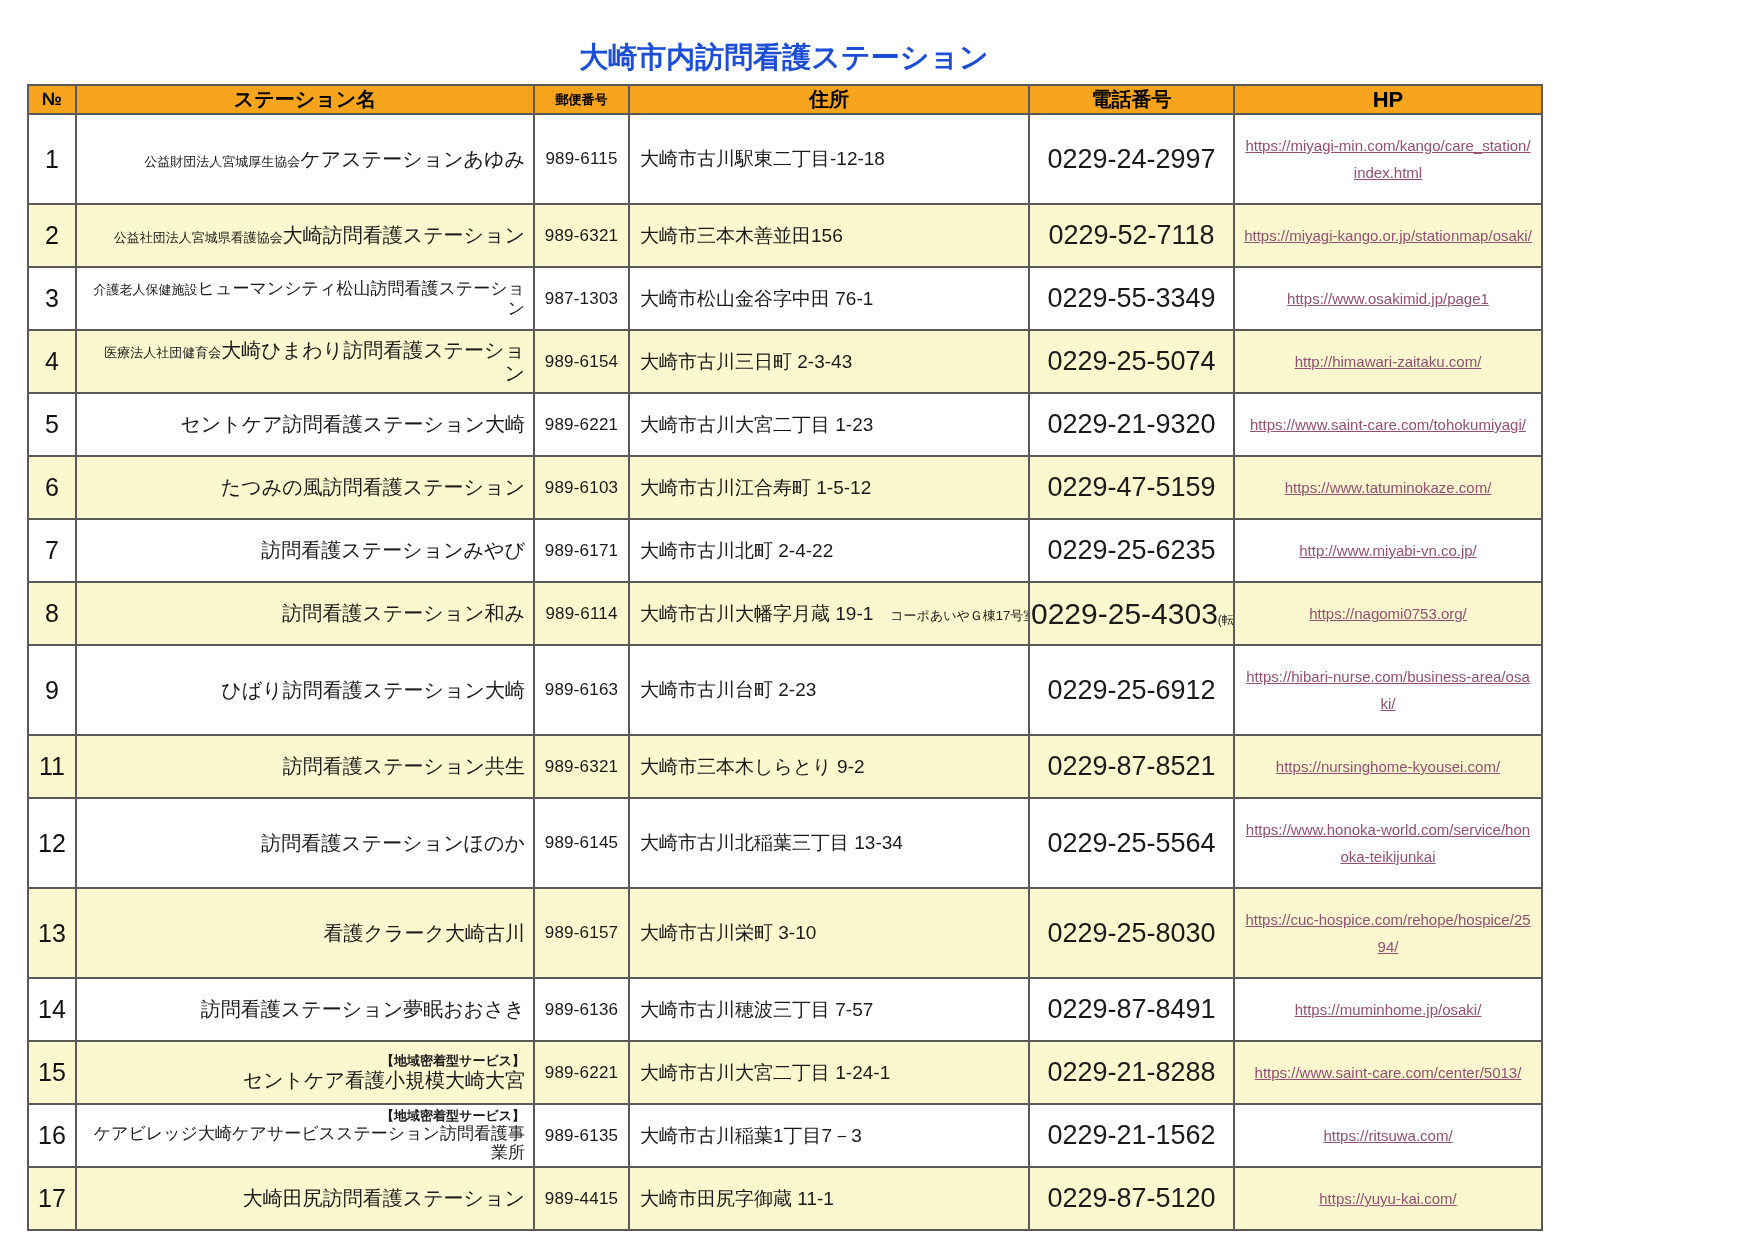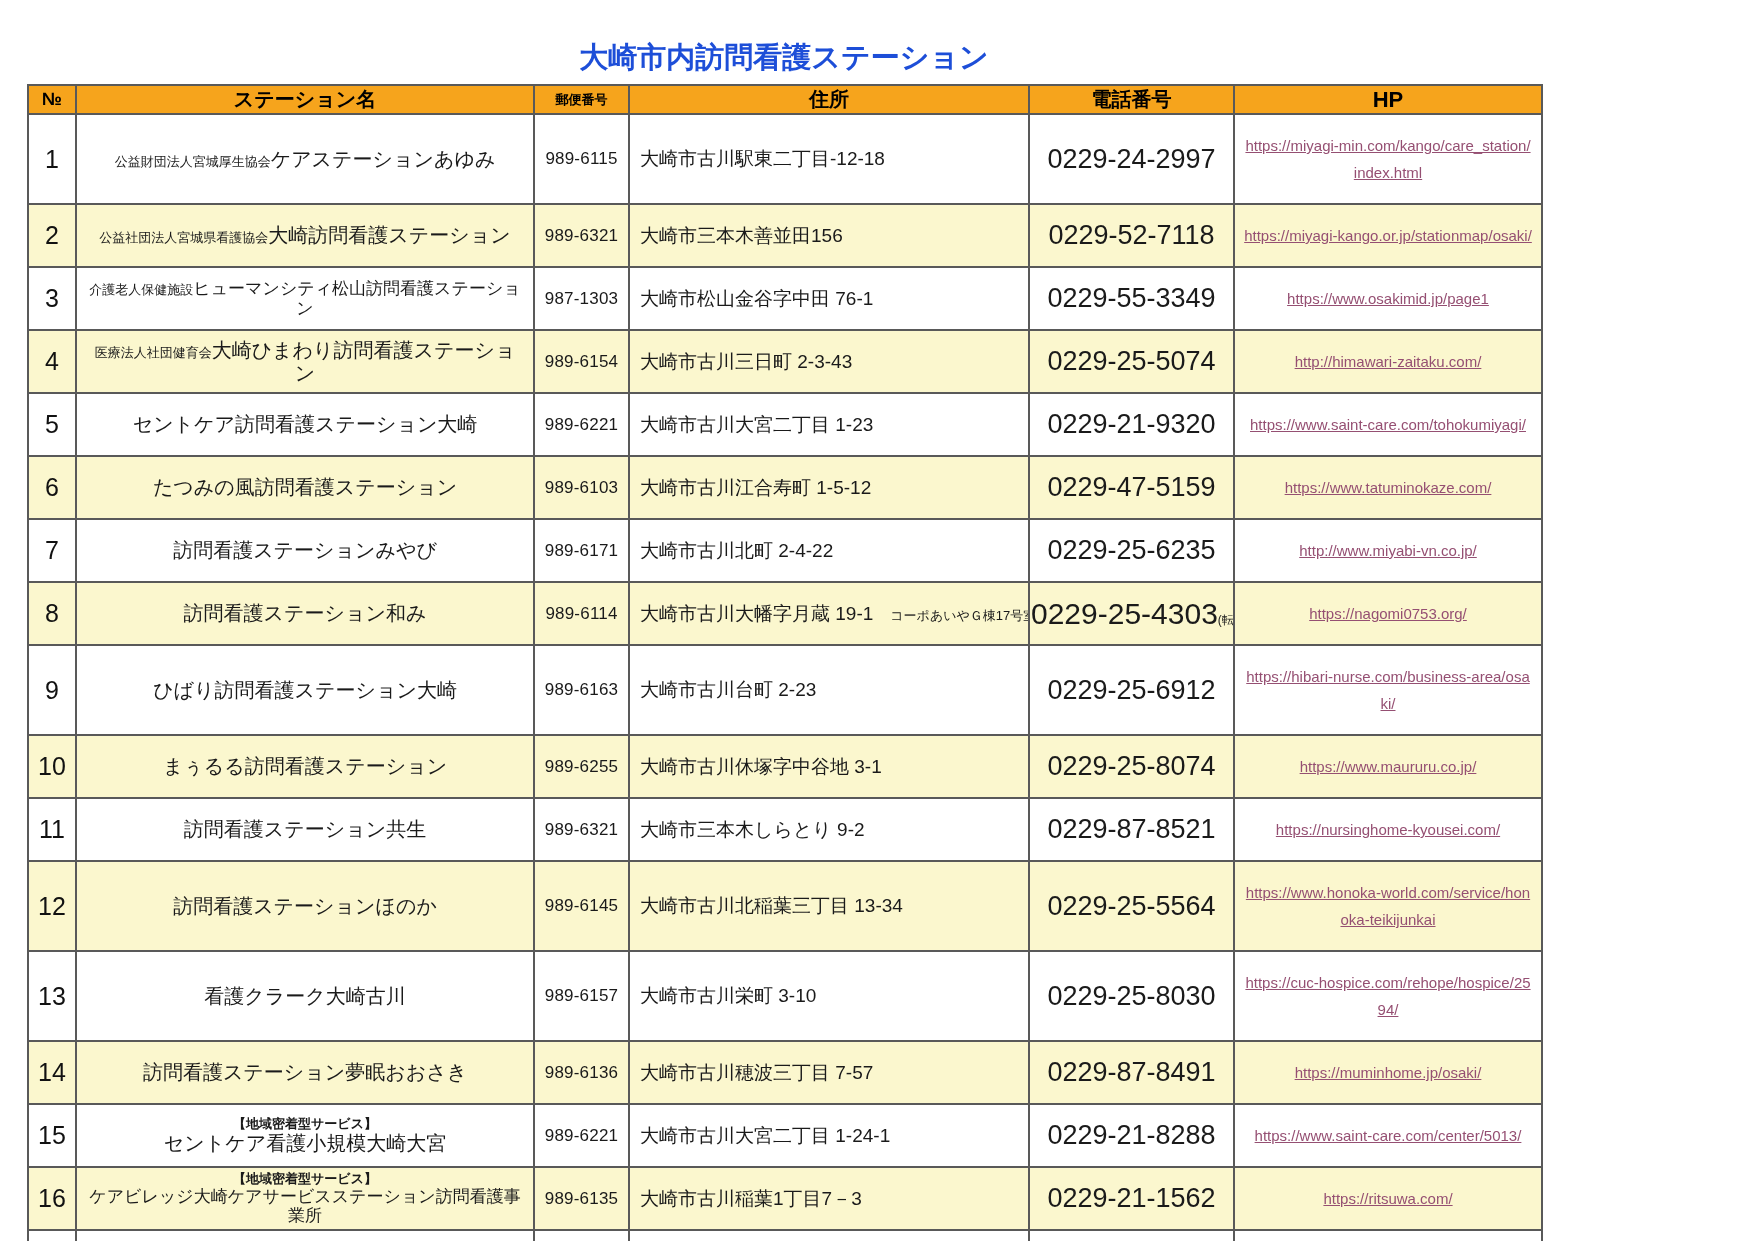--- a/index.html
+++ b/index.html
@@ -34,21 +34,21 @@
     height: 29px; padding: 0;
     font-size: 20px; font-weight: 600; color: #000;
     text-align: center;
   }
   thead th.h-no { font-size: 18px; }
   thead th.h-postal { font-size: 13px; }
   thead th.h-hp { font-size: 22px; font-weight: 600; }
   tbody tr { height: 53px; background: #fff; }
   tbody tr:nth-child(even) { background: var(--row-alt-bg); }
   td.c-no { text-align: center; font-size: 25px; font-weight: 400; color: #111; }
-  td.c-name { padding: 2px 8px; text-align: center; vertical-align: middle; line-height: 1.15; }
+  td.c-name { padding: 2px 8px; text-align: right; vertical-align: middle; line-height: 1.15; }
   .tag { display: block; font-size: 13px; font-weight: 600; line-height: 1.2; }
   .prefix { font-size: 13px; }
   .sname { font-size: 20px; }
   .sname-small { font-size: 17px; }
   td.c-postal { text-align: center; font-size: 17px; letter-spacing: 0.2px; }
   td.c-addr { padding: 2px 10px; text-align: left; font-size: 19px; white-space: nowrap; }
   .addr-note { font-size: 13px; margin-left: 17px; }
   td.c-phone { text-align: center; white-space: nowrap; }
   .phone { font-size: 27px; }
   .phone.phone-small { font-size: 30px; }
@@ -156,28 +156,20 @@
         </tr>
         <tr>
           <td class="c-no">9</td>
           <td class="c-name"><span class="sname">ひばり訪問看護ステーション大崎</span></td>
           <td class="c-postal">989-6163</td>
           <td class="c-addr"><span class="addr">大崎市古川台町 2-23</span></td>
           <td class="c-phone"><span class="phone">0229-25-6912</span></td>
           <td class="c-hp"><a href="#">https://hibari-nurse.com/business-area/osaki/</a></td>
         </tr>
         <tr>
-          <td class="c-no">10</td>
-          <td class="c-name"><span class="sname">まぅるる訪問看護ステーション</span></td>
-          <td class="c-postal">989-6255</td>
-          <td class="c-addr"><span class="addr">大崎市古川休塚字中谷地 3-1</span></td>
-          <td class="c-phone"><span class="phone">0229-25-8074</span></td>
-          <td class="c-hp"><a href="#">https://www.maururu.co.jp/</a></td>
-        </tr>
-        <tr>
           <td class="c-no">11</td>
           <td class="c-name"><span class="sname">訪問看護ステーション共生</span></td>
           <td class="c-postal">989-6321</td>
           <td class="c-addr"><span class="addr">大崎市三本木しらとり 9-2</span></td>
           <td class="c-phone"><span class="phone">0229-87-8521</span></td>
           <td class="c-hp"><a href="#">https://nursinghome-kyousei.com/</a></td>
         </tr>
         <tr>
           <td class="c-no">12</td>
           <td class="c-name"><span class="sname">訪問看護ステーションほのか</span></td>

